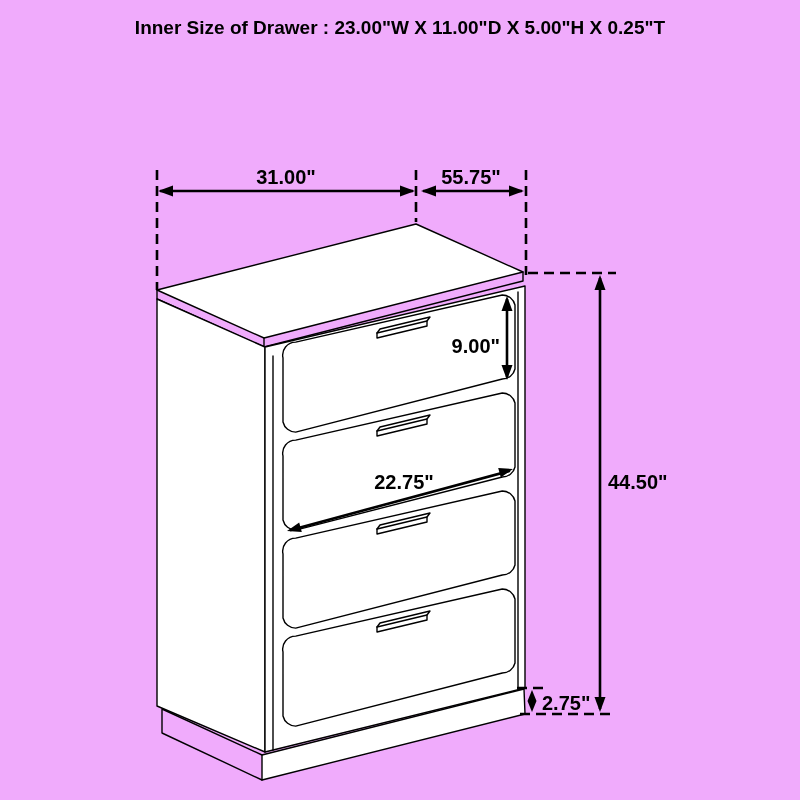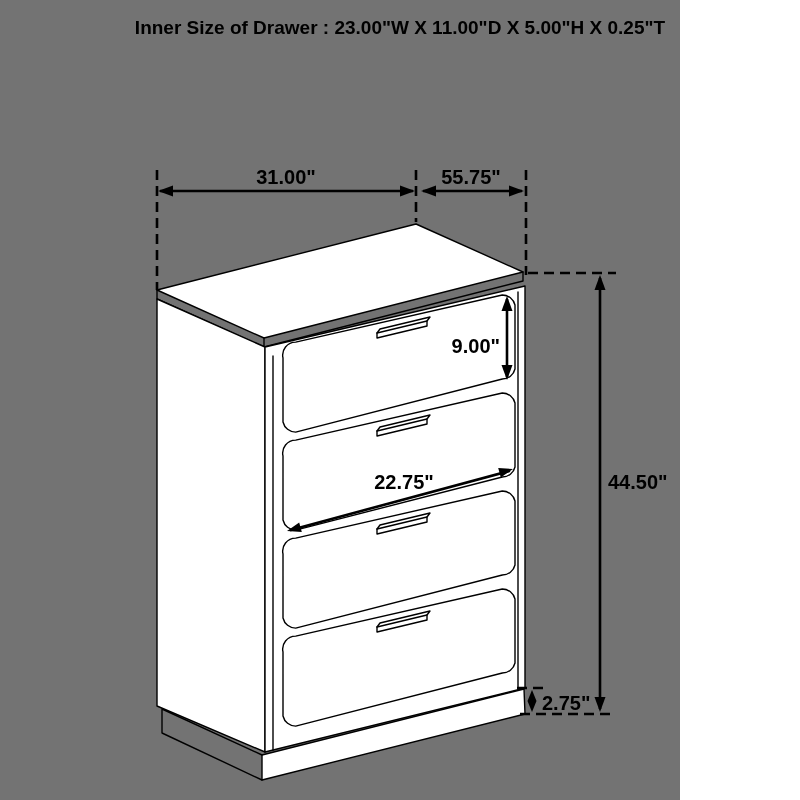--- a/index.html
+++ b/index.html
@@ -1,16 +1,16 @@
 <!DOCTYPE html>
 <html><head>
 <meta charset="utf-8">
 <style>
   html,body{margin:0;padding:0;background:#ffffff;}
-  .stage{position:relative;width:680px;height:800px;background:#737373;overflow:hidden;
+  .stage{position:relative;width:800px;height:800px;background:#f0abfc;overflow:hidden;
          font-family:"Liberation Sans",sans-serif;text-align:right;}
   svg{position:absolute;left:0;top:0;}
   .cab{stroke:#000;stroke-width:1.4;fill:none;stroke-linejoin:round;stroke-linecap:round;}
   .face{stroke:#000;stroke-width:1.4;fill:#ffffff;stroke-linejoin:round;}
   .dim{stroke:#000;stroke-width:2.6;fill:none;}
   .dash{stroke:#000;stroke-width:2.6;fill:none;stroke-dasharray:10 6;}
   .head{fill:#000;stroke:none;}
   .lbl{font-family:"Liberation Sans",sans-serif;font-weight:bold;font-size:20px;fill:#000;}
   .ttl{font-family:"Liberation Sans",sans-serif;font-weight:bold;font-size:19px;fill:#000;}
 </style>

